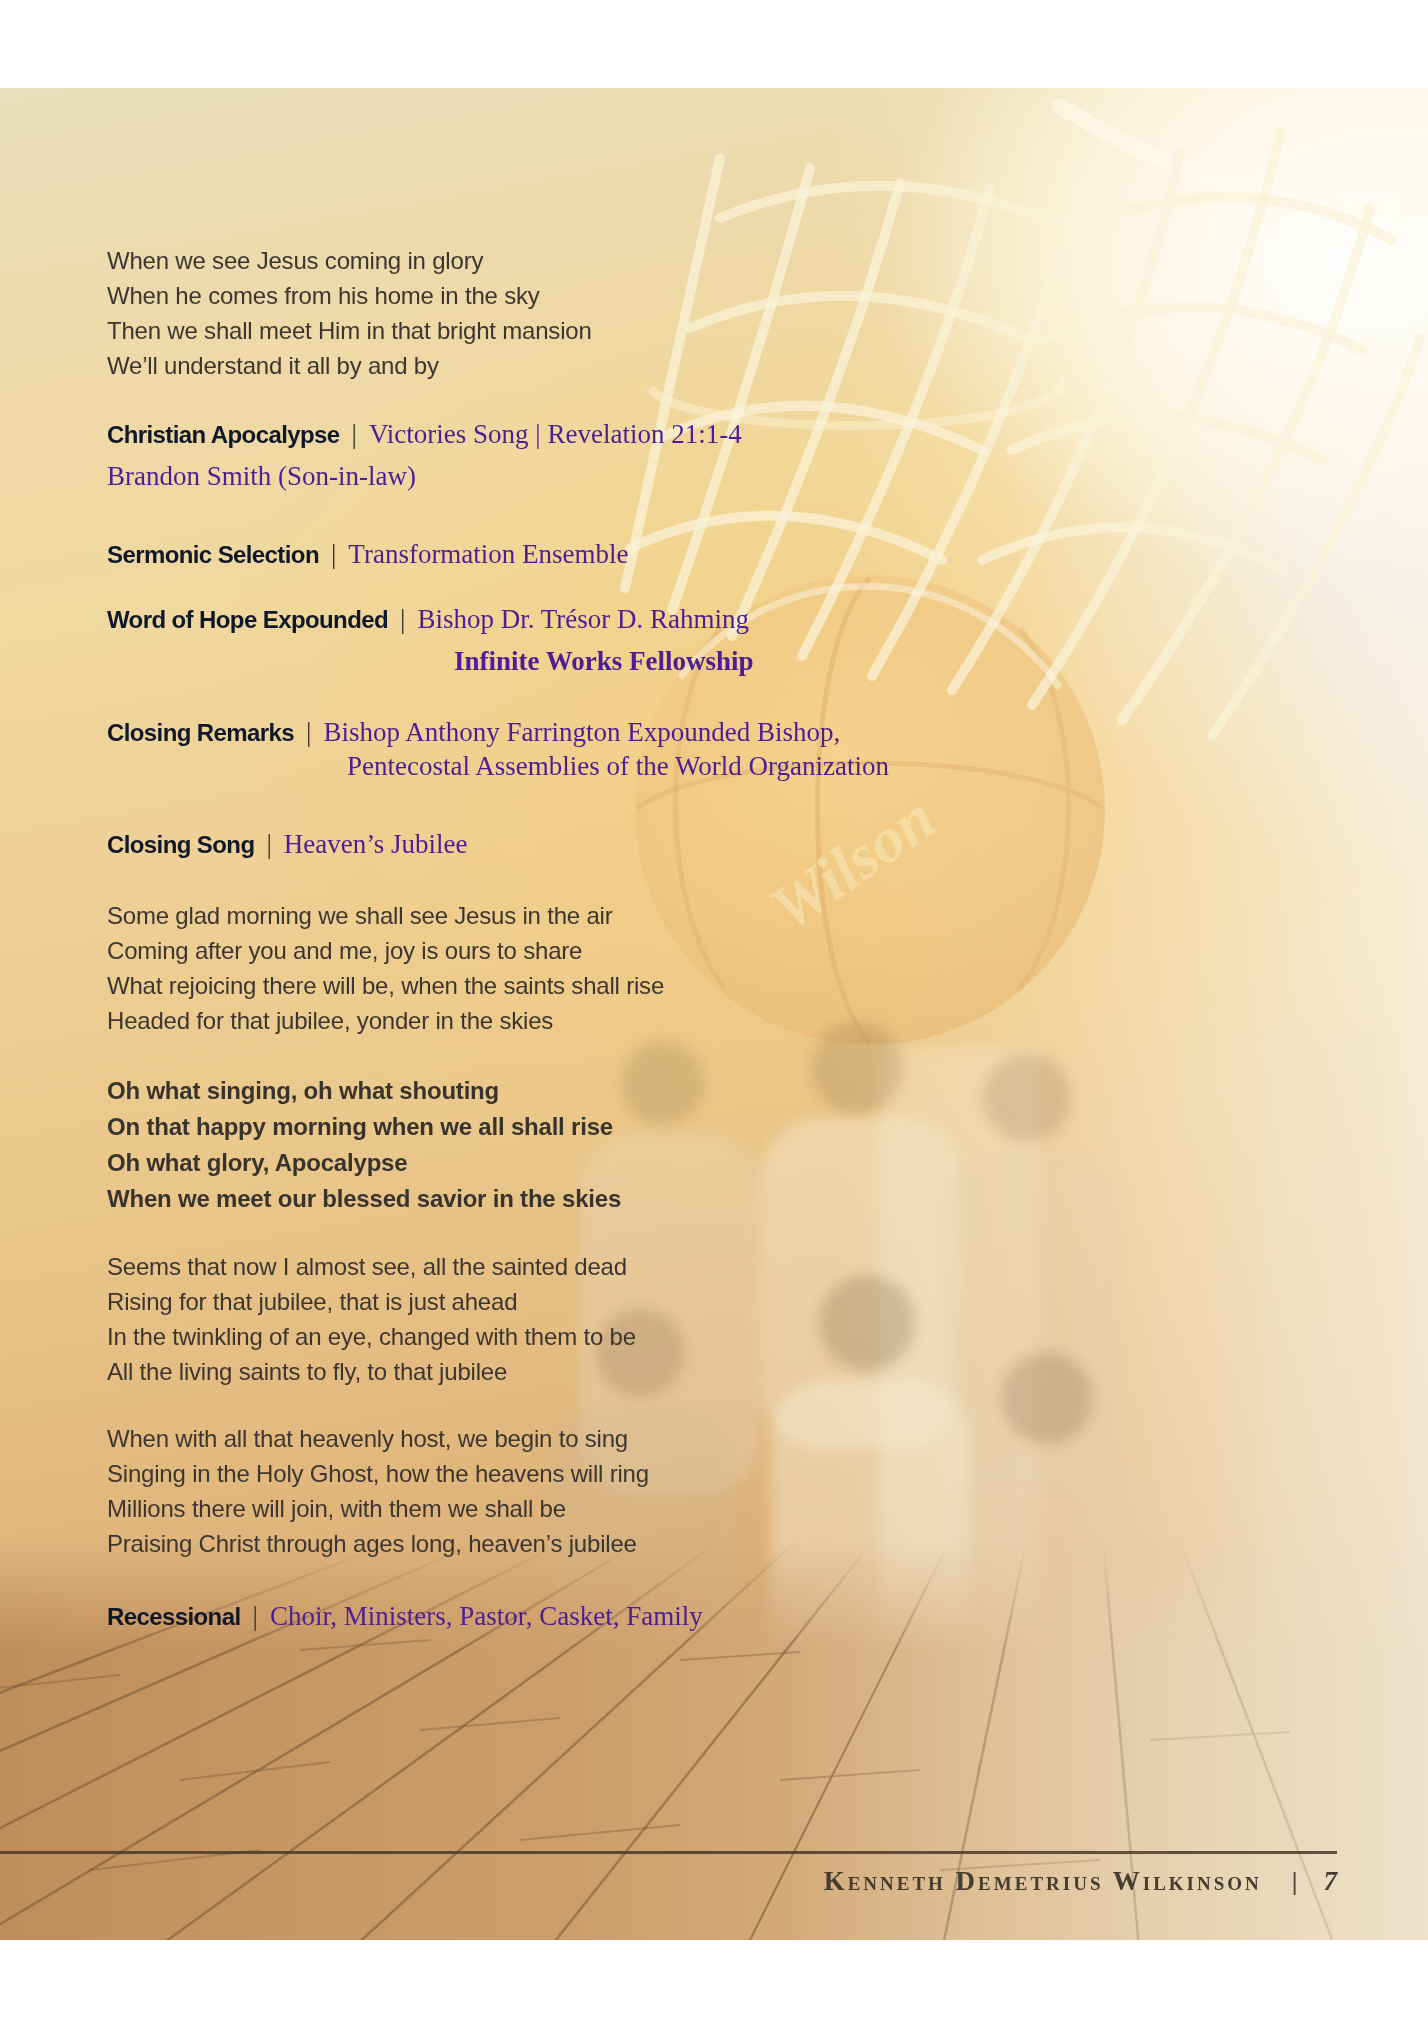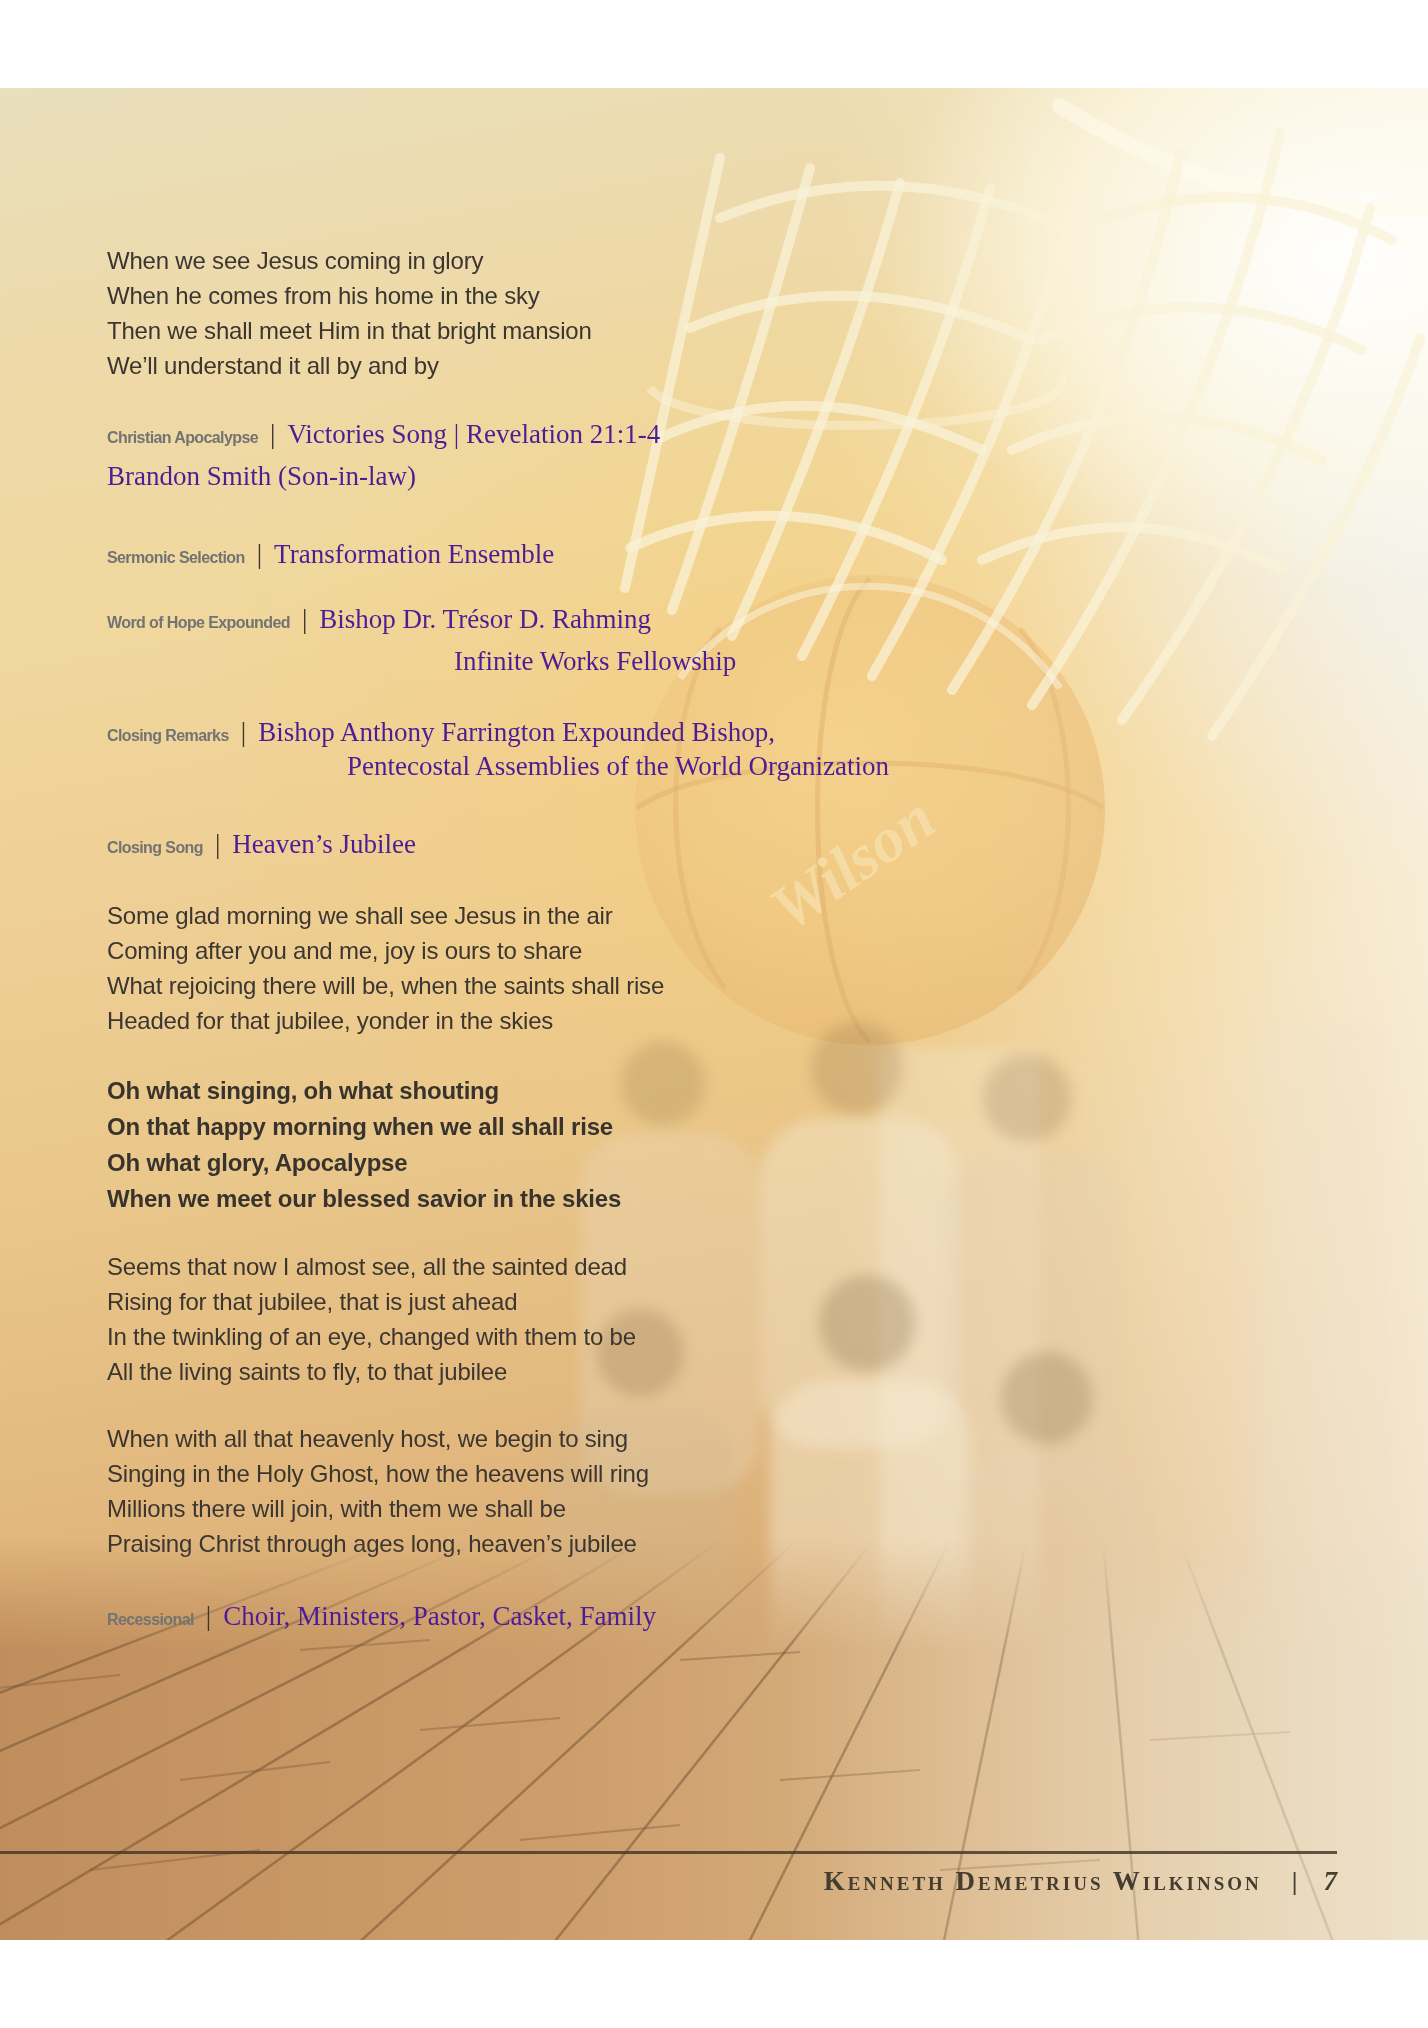--- a/index.html
+++ b/index.html
@@ -27,27 +27,27 @@
   
   .tblock{position:absolute;left:107px;}
   .tblock p{margin:0;}
   .lyric p{
     font-family:"Liberation Sans",sans-serif;font-size:24px;line-height:35px;
     letter-spacing:-0.2px;color:#3c3630;
   }
   .chorus p{font-weight:700;line-height:36px;color:#38332d;}
   .item-head{white-space:nowrap;}
   .item-label{
-    font-family:"Liberation Sans",sans-serif;font-weight:700;font-size:16px;
-    letter-spacing:-0.6px;color:#737373;
+    font-family:"Liberation Sans",sans-serif;font-weight:700;font-size:24px;
+    letter-spacing:-0.6px;color:#0f172a;
   }
   .item-sep{font-family:"Liberation Serif",serif;font-size:27px;padding:0 12px;color:#3a352d;}
   .item-value,.item-note{font-family:"Liberation Serif",serif;font-size:27px;color:#4c1d95;}
   .item-note{display:block;margin-top:11px;}
-  .note-infinite{margin-left:347px;}
+  .note-infinite{margin-left:347px;font-weight:bold;}
   .note-pentecostal{margin-left:240px;margin-top:3px !important;}
   #opening-verse{top:243px;}
   #item-1{top:419px;}
   #item-2{top:539px;}
   #item-3{top:604px;}
   #item-4{top:717px;}
   #item-5{top:829px;}
   #verse-two{top:898px;}
   #chorus{top:1073px;}
   #verse-three{top:1249px;}

